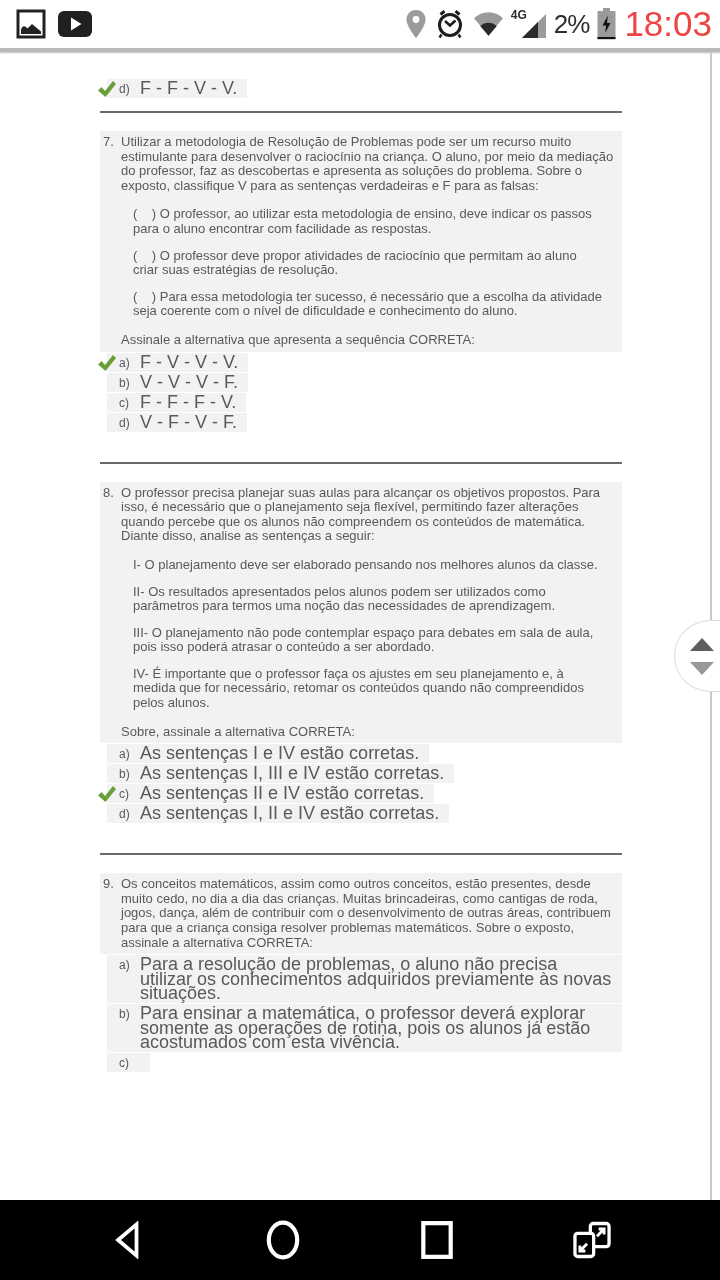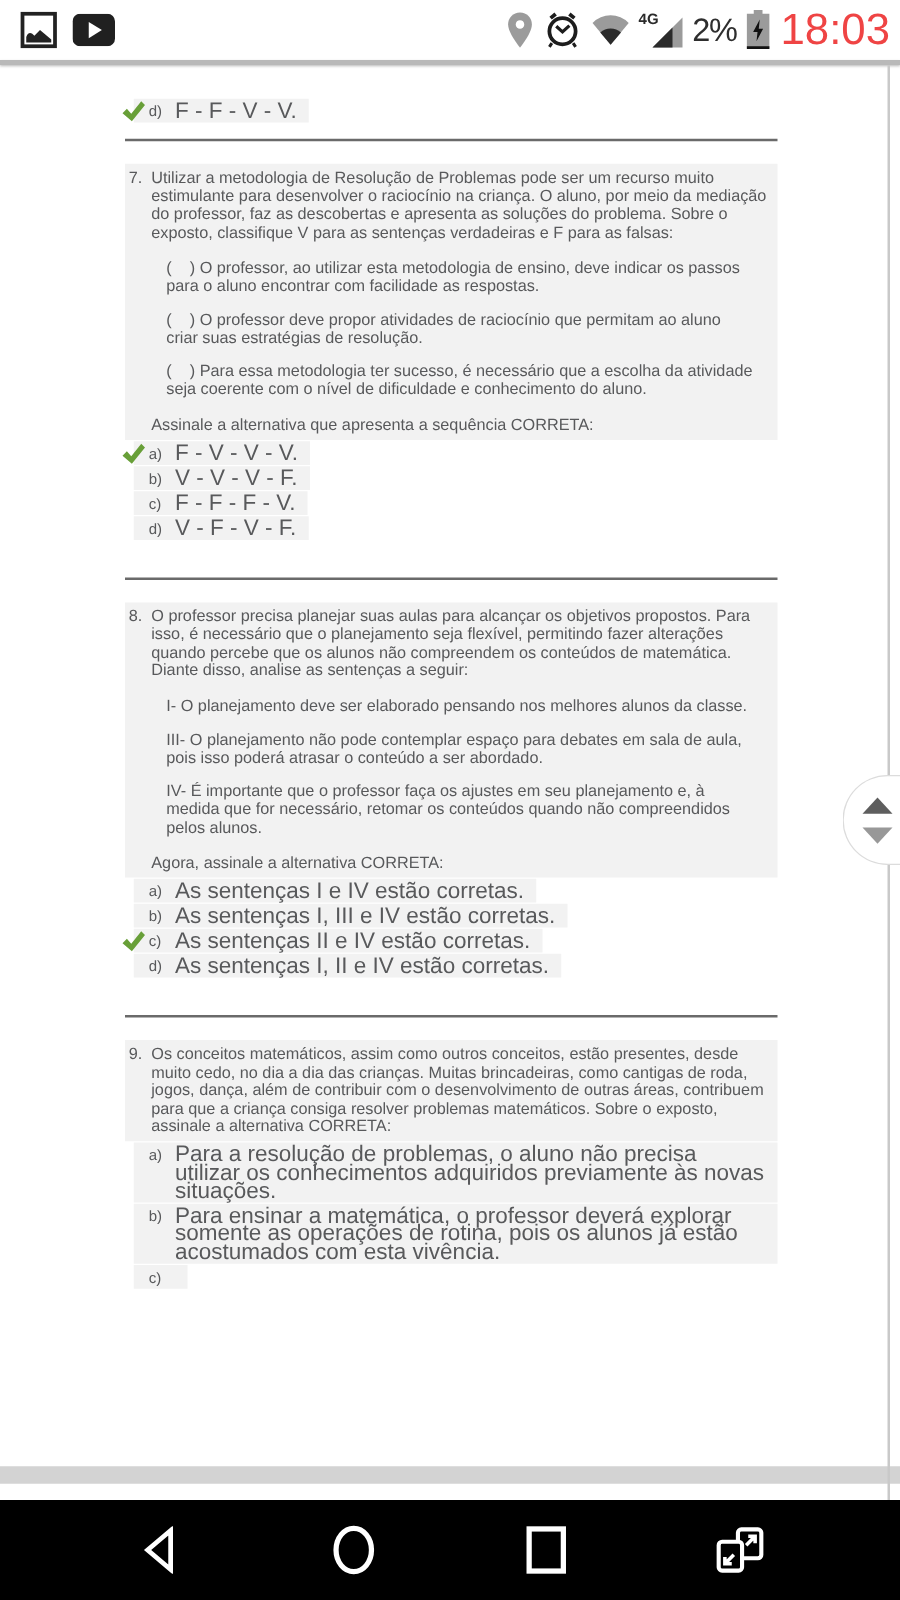--- a/index.html
+++ b/index.html
@@ -208,24 +208,25 @@
       </div>
     </section>
     <div class="divider"></div>
 
     <section class="question">
       <div class="statement">
         <span class="q-num">8.</span>
         <p class="q-para">O professor precisa planejar suas aulas para alcançar os objetivos propostos. Para isso, é necessário que o planejamento seja flexível, permitindo fazer alterações quando percebe que os alunos não compreendem os conteúdos de matemática. Diante disso, analise as sentenças a seguir:</p>
         <div class="q-items">
           <p>I- O planejamento deve ser elaborado pensando nos melhores alunos da classe.</p>
+          <p>II- Os resultados apresentados pelos alunos podem ser utilizados como parâmetros para termos uma noção das necessidades de aprendizagem.</p>
           <p>III- O planejamento não pode contemplar espaço para debates em sala de aula, pois isso poderá atrasar o conteúdo a ser abordado.</p>
           <p>IV- É importante que o professor faça os ajustes em seu planejamento e, à medida que for necessário, retomar os conteúdos quando não compreendidos pelos alunos.</p>
         </div>
-        <p class="q-closing">Agora, assinale a alternativa CORRETA:</p>
+        <p class="q-closing">Sobre, assinale a alternativa CORRETA:</p>
       </div>
       <div class="options">
         <div class="option-row">
           <div class="opt-box">
               <span class="opt-label">a)</span>
               <span class="opt-text">As sentenças I e IV estão corretas.</span>
             </div>
         </div>
         <div class="option-row">
           <div class="opt-box">

